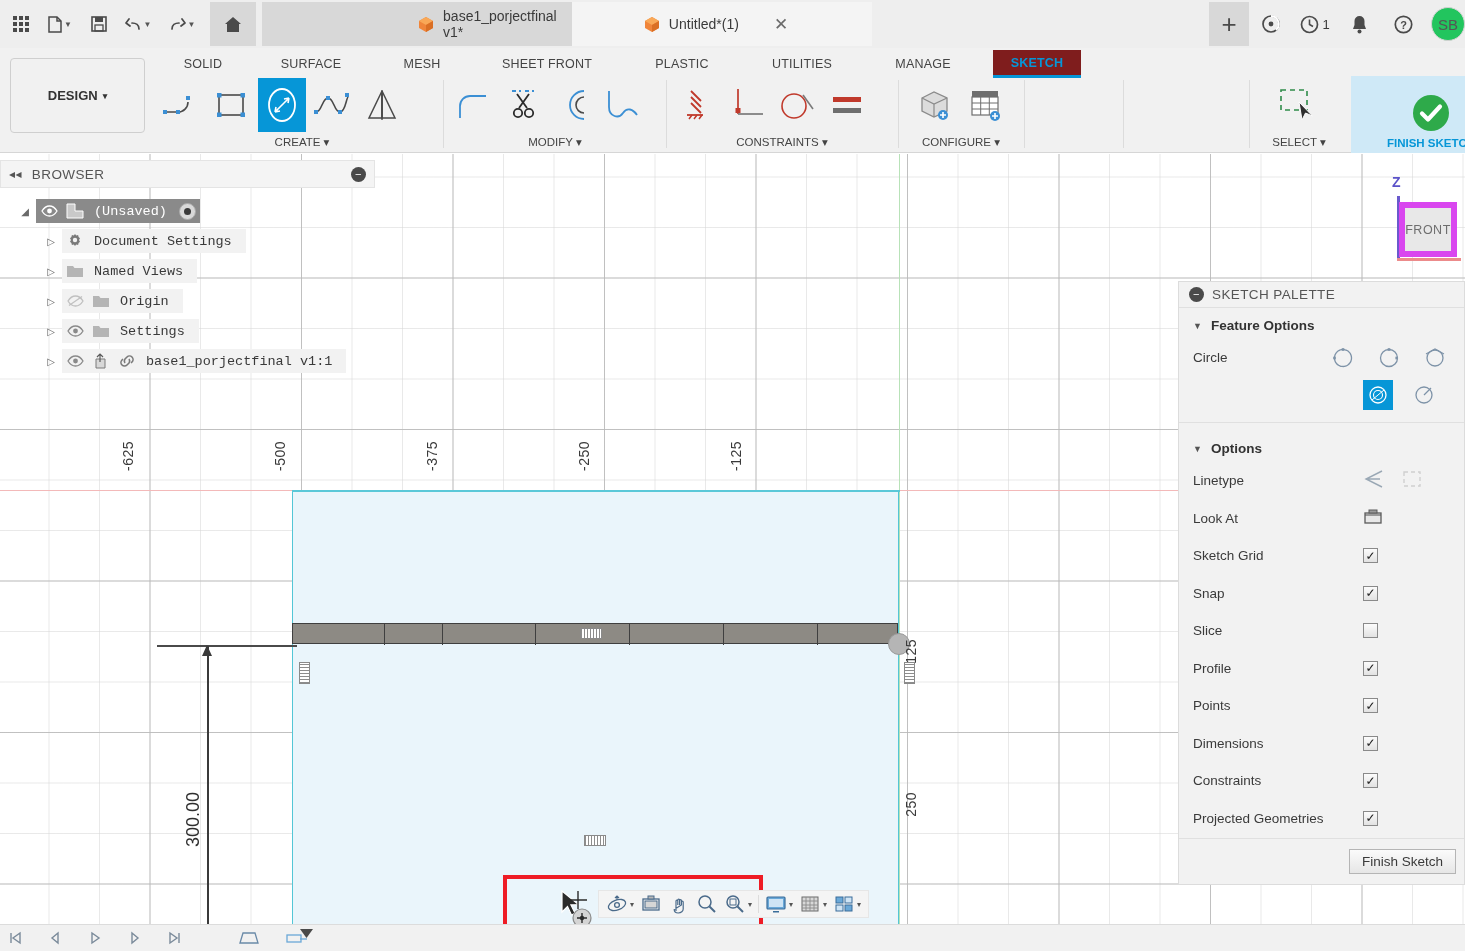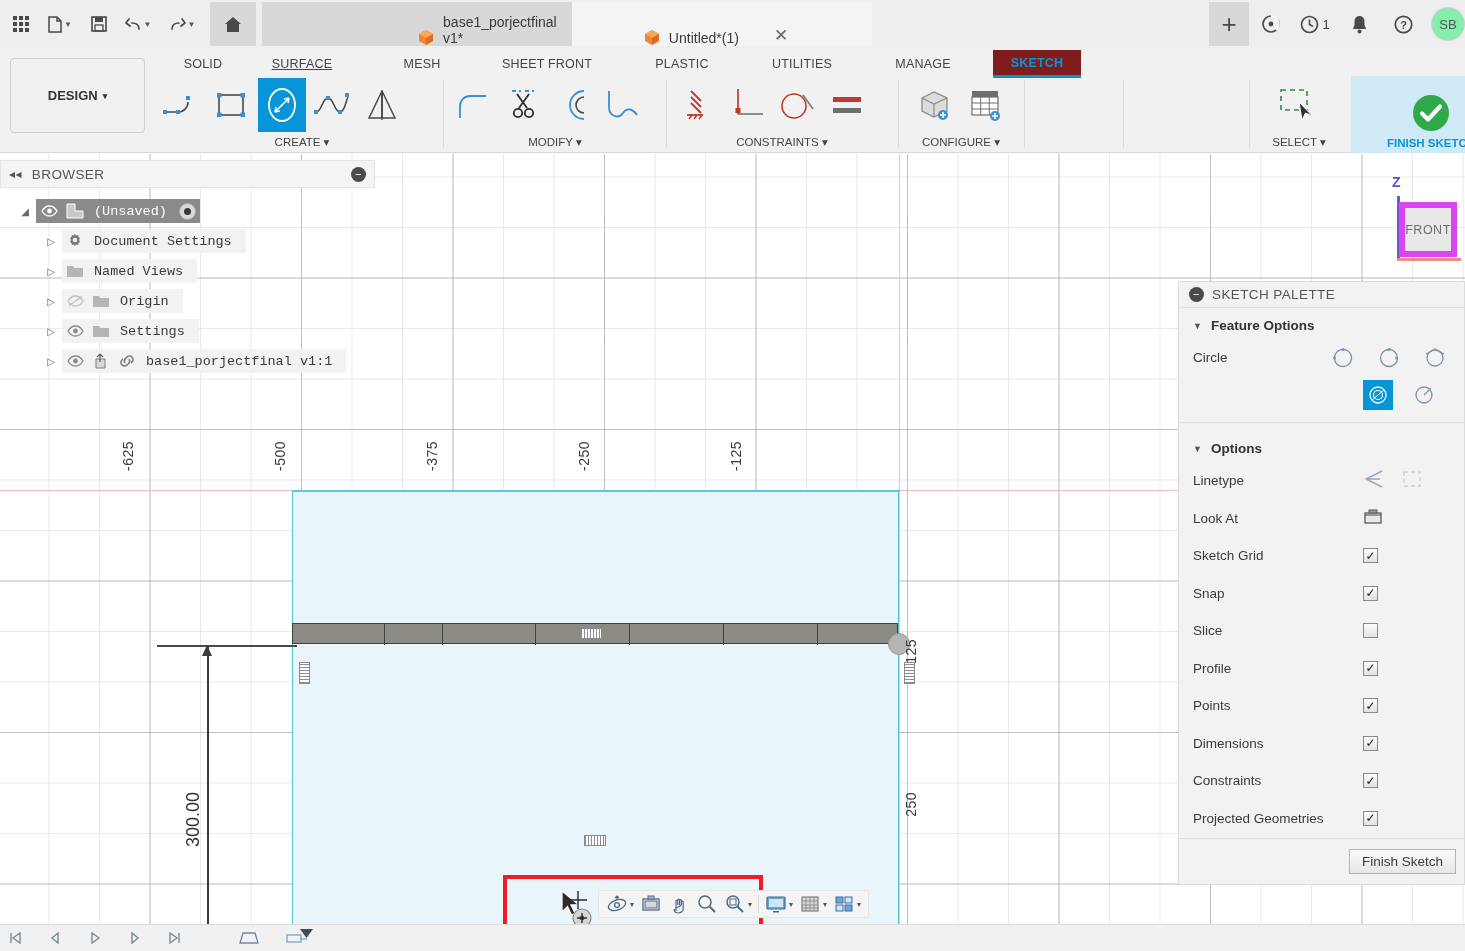--- a/index.html
+++ b/index.html
@@ -24,41 +24,41 @@
     color: #4a4a4a;
   }
   .tb-btn.wide { width: 44px; }
   .caret { font-size: 8px; margin-left: 2px; color: #555; }
   .home-btn {
     width: 46px; height: 44px; margin-left: 6px;
     background: #d8d8d8;
     display:flex; align-items:center; justify-content:center;
   }
   .doc-tab {
-    height: 44px; display: flex; align-items: flex-end; gap: 9px;
+    height: 44px; display: flex; align-items: center; gap: 9px;
     padding: 0 30px 0 18px; position: relative;
     font-size: 14px; color: #3a3a3a;
   }
   .doc-tab.inactive { background: #d8d8d8; }
   .doc-tab.active { background: #f4f4f4; }
   .tab-x { font-size: 17px; color: #6b6b6b; font-weight: 300; margin-left: 26px; }
   .cube-ico { width: 16px; height: 17px; display:inline-block; }
   .tb-right { display: flex; align-items: center; margin-left: auto; height: 48px; padding-right: 0px; }
   .tb-plus {
     width: 40px; height: 44px; background: #d8d8d8;
     display:flex;align-items:center;justify-content:center;
     font-size: 26px; font-weight: 300; color: #4a4a4a;
   }
   .tb-ico { width: 44px; height: 44px; display:flex;align-items:center;justify-content:center; color:#4a4a4a; position:relative;}
   .tb-ico .cnt { font-size: 13px; margin-left: 3px; color:#3c3c3c;}
   .avatar {
     width: 34px; height: 34px; border-radius: 50%;
-    background: #86efac; border: 1px solid #d2d2d2;
+    background: #22c55e; border: 1px solid #d2d2d2;
     display:flex; align-items:center; justify-content:center;
-    font-size: 13px; color:#555; margin-left: 6px; overflow:hidden;
+    font-size: 15px; color:#555; margin-left: 6px; overflow:hidden;
   }
 
   
   .ribbon {
     position: absolute; left:0; top: 48px; width: 1465px; height: 105px;
     background: #f1f1f1;
     border-bottom: 1px solid #d6d6d6;
   }
   .design-box {
     position: absolute; left: 10px; top: 10px;
@@ -397,21 +397,21 @@
     </div>
   </div>
 
   <div class="ribbon">
     <div class="design-box">
       <span>DESIGN</span>
       <span style="margin-left:5px;font-size:9px;">▾</span>
     </div>
 
     <div class="ws-tab" style="left:168px;width:70px;">SOLID</div>
-    <div class="ws-tab" style="left:256px;width:92px;text-decoration:underline;">SURFACE</div>
+    <div class="ws-tab" style="left:265px;width:92px;">SURFACE</div>
     <div class="ws-tab" style="left:390px;width:64px;">MESH</div>
     <div class="ws-tab" style="left:487px;width:120px;">SHEET FRONT</div>
     <div class="ws-tab" style="left:640px;width:84px;">PLASTIC</div>
     <div class="ws-tab" style="left:757px;width:90px;">UTILITIES</div>
     <div class="ws-tab" style="left:878px;width:90px;">MANAGE</div>
     <div class="ws-tab active" style="left:993px;width:88px;top:2px;height:26px;">SKETCH</div>
 
     <div class="panel" style="left:152px;width:290px;">
       <div class="panel-icons">
         <div class="ico-btn">

